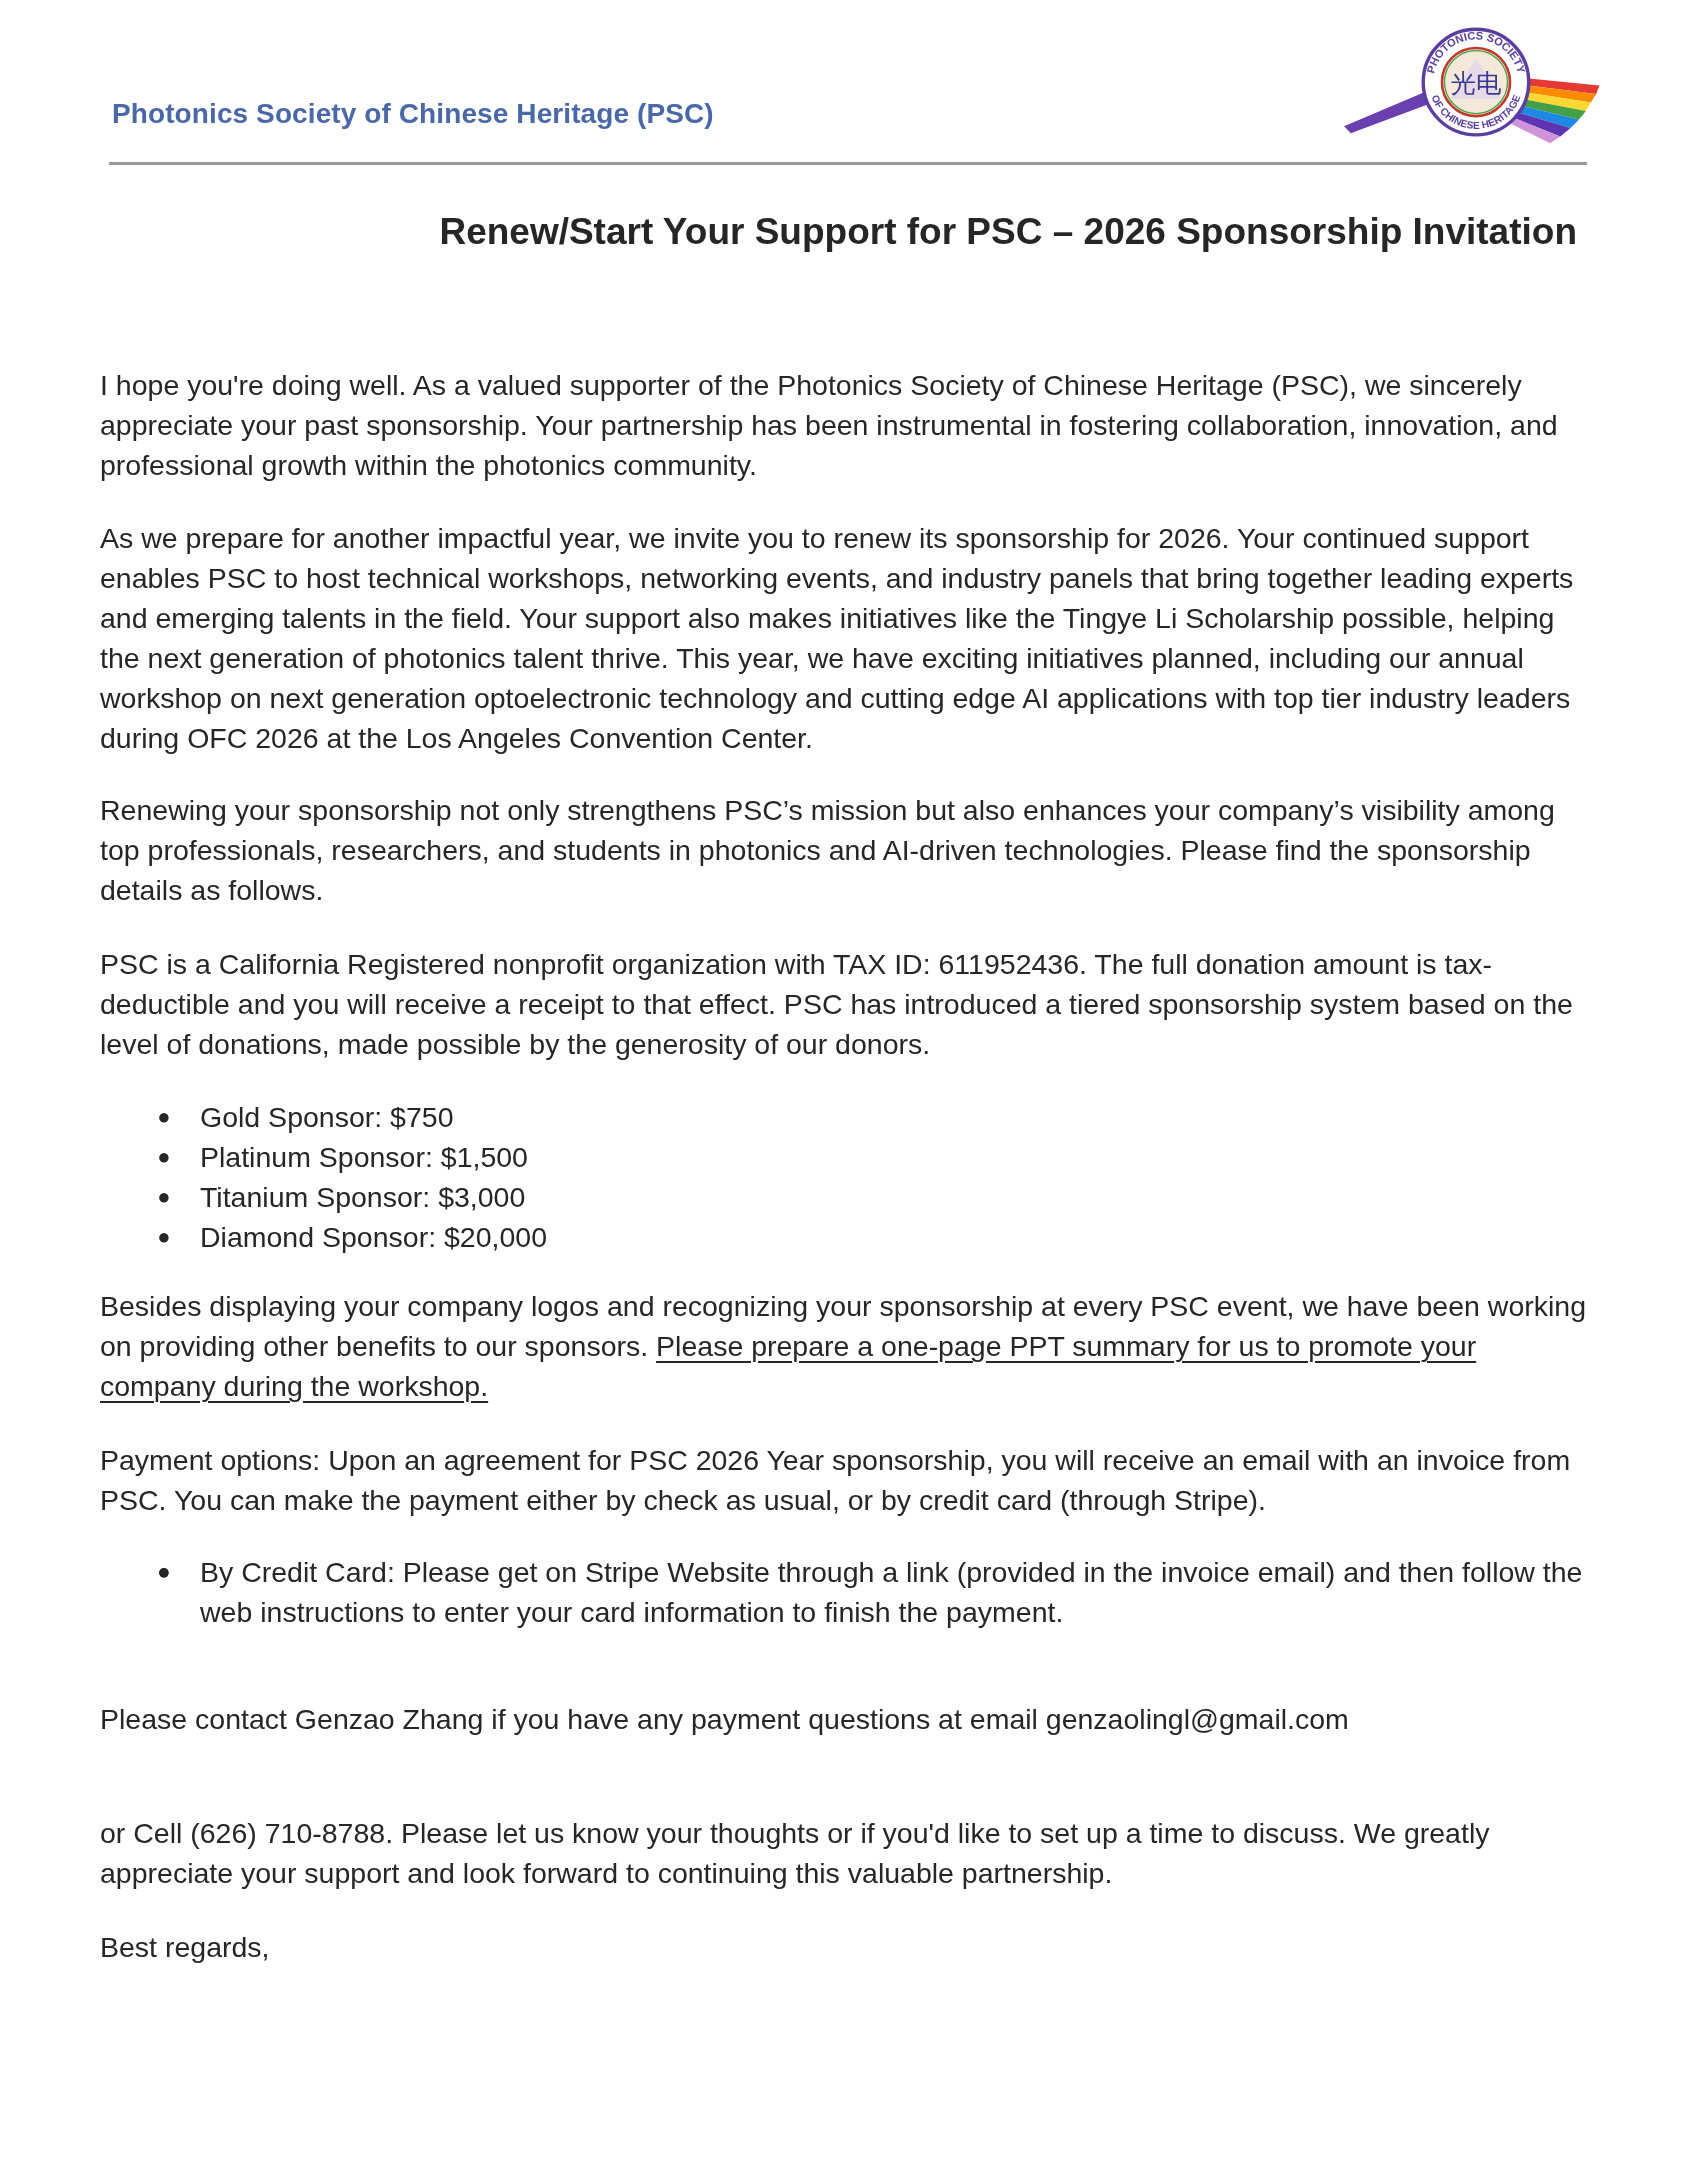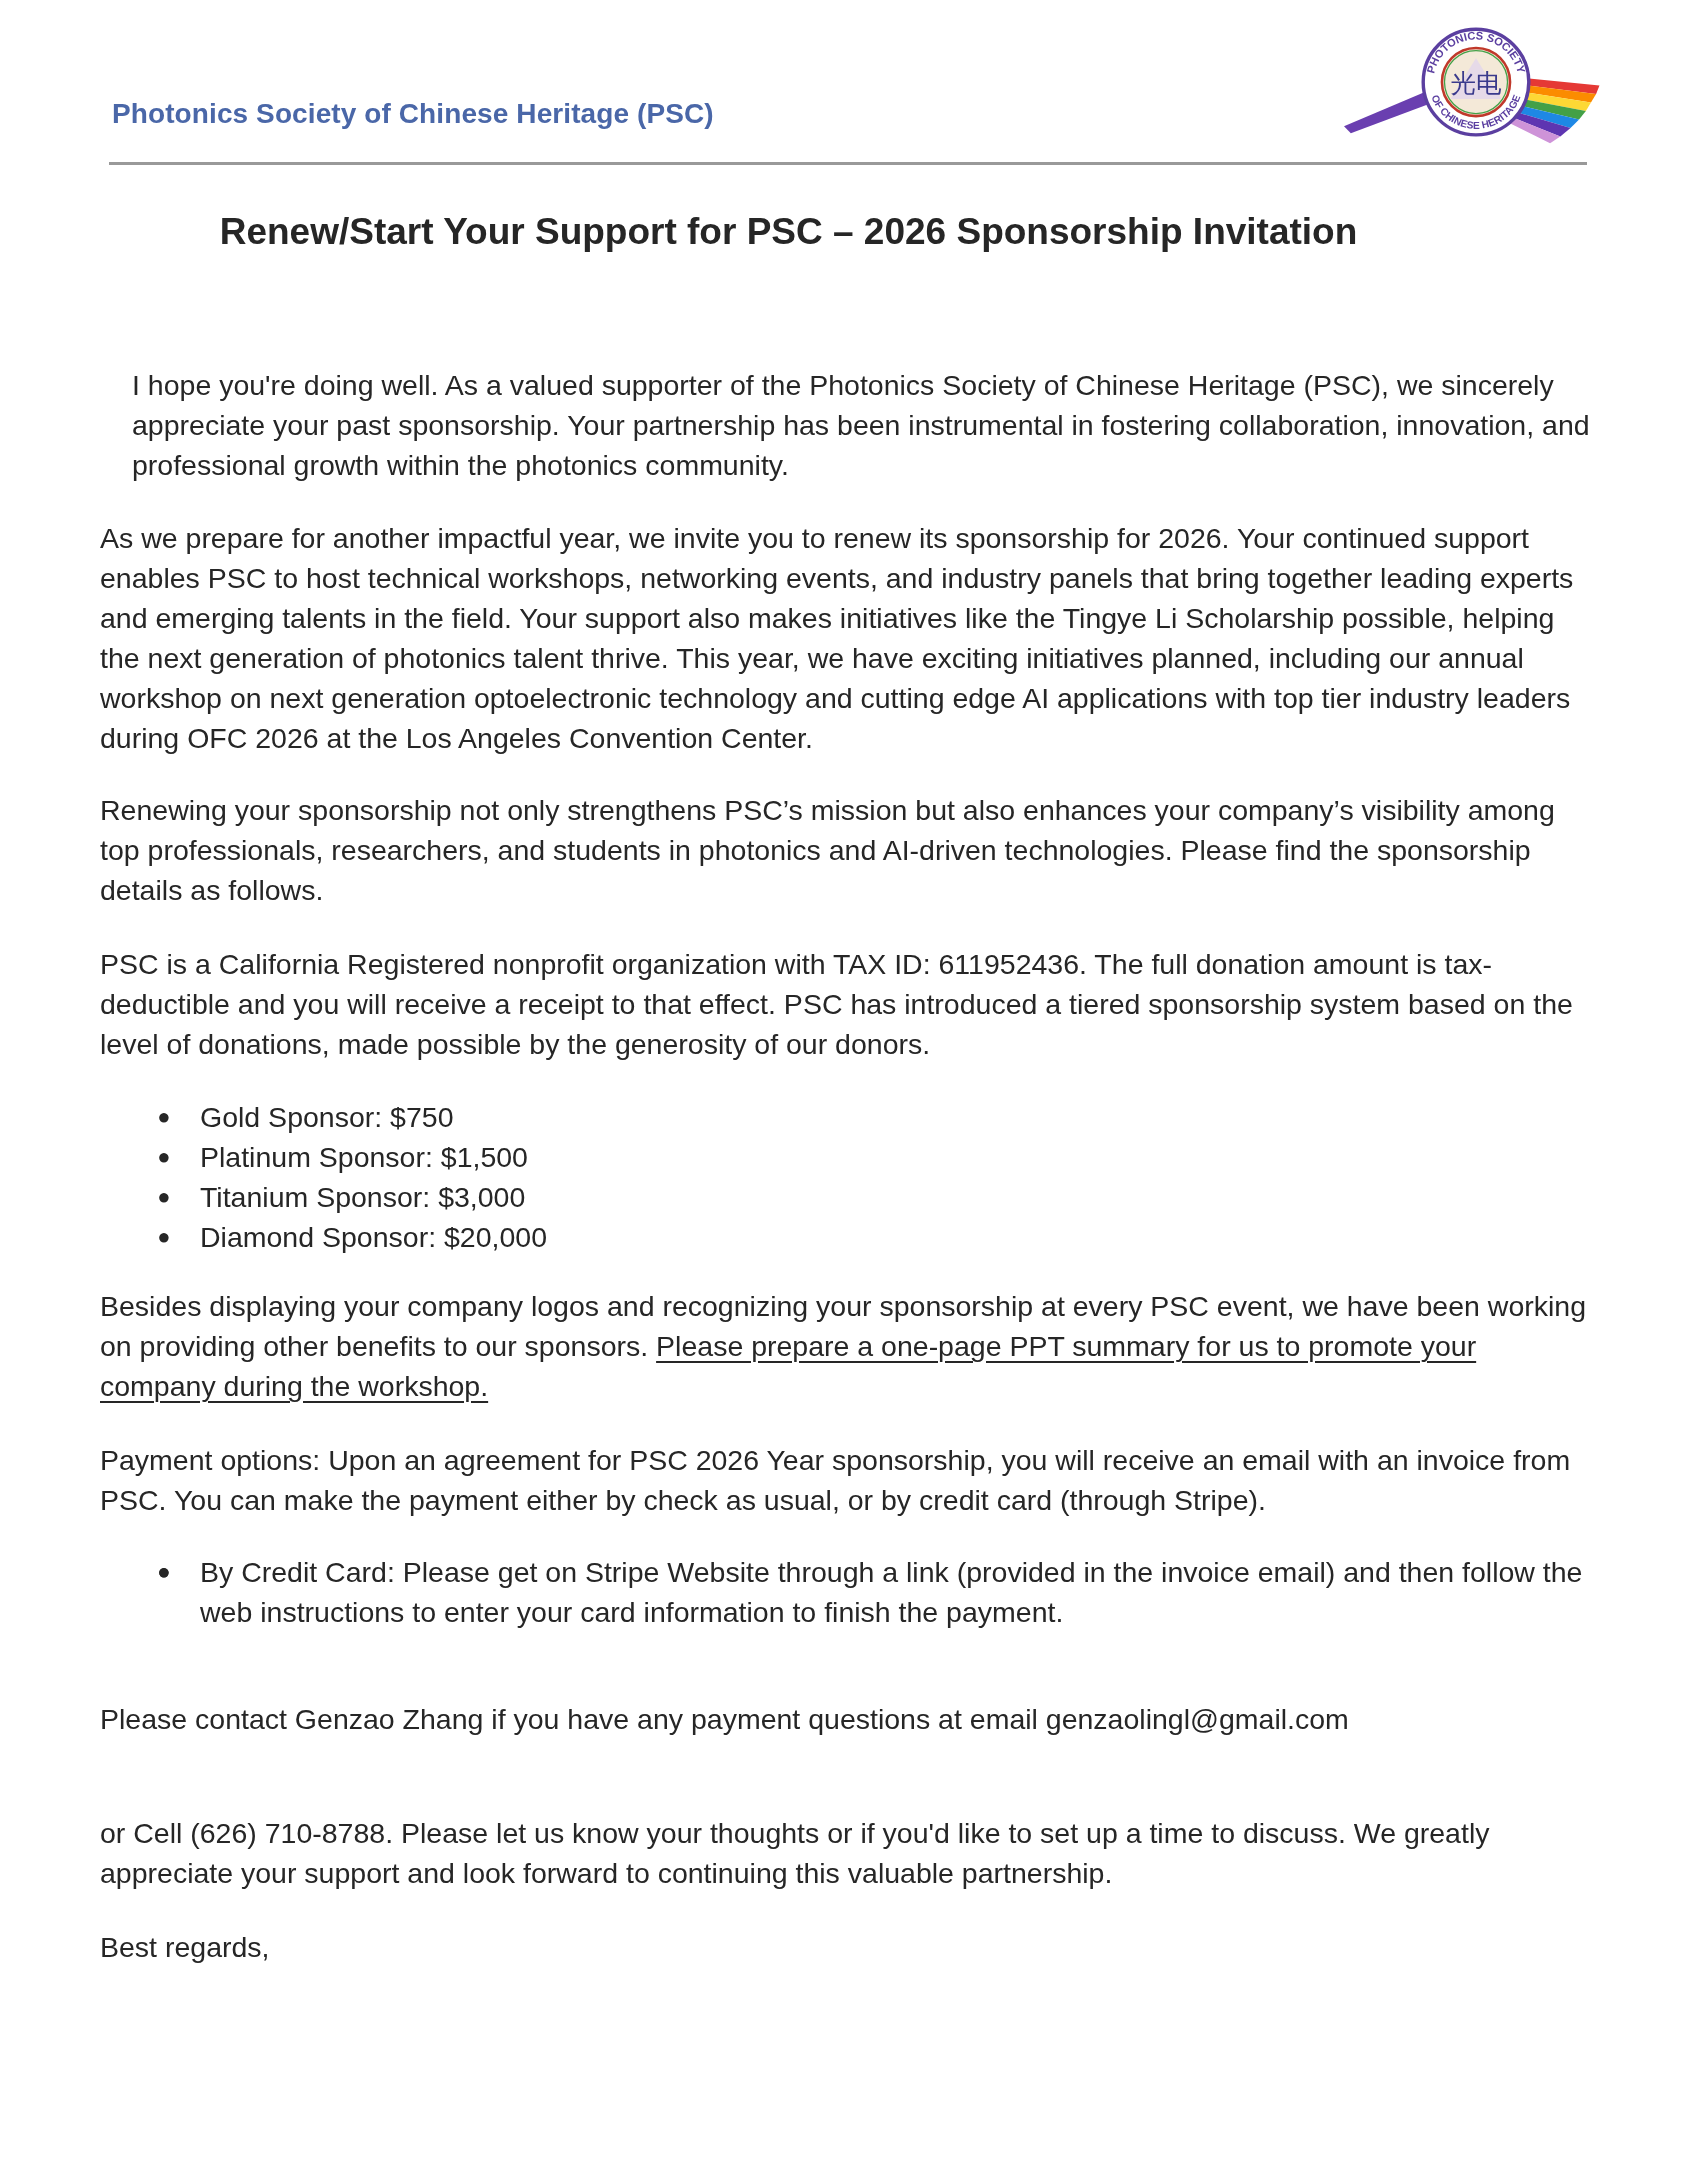--- a/index.html
+++ b/index.html
@@ -52,21 +52,21 @@
       left: 1244px;
       top: 24px;
       width: 264px;
       height: 128px;
     }
     .title {
       position: absolute;
       left: 0;
       top: 211px;
       width: 1577px;
-      text-align: center;
+      text-align: right;
       font-size: 37px;
       font-weight: bold;
       color: #262626;
       white-space: nowrap;
     }
     .body-text {
       position: absolute;
       left: 100px;
       width: 1491px;
       font-size: 28.5px;
@@ -143,21 +143,21 @@
       <text x="155" y="80" text-anchor="middle" font-family="DejaVu Sans, sans-serif" font-size="30" fill="#3a3a8c">光电</text>
     </svg>
   </div>
 
   <div class="title">Renew/Start Your Support for PSC – 2026 Sponsorship Invitation</div>
 
   <div class="body-text" style="top:290px;">
     <p></p>
   </div>
 
-  <div class="body-text" style="top:365px;margin-left:32px;">
+  <div class="body-text" style="top:365px;">
     <p>I hope you're doing well. As a valued supporter of the Photonics Society of Chinese Heritage (PSC), we sincerely appreciate your past sponsorship. Your partnership has been instrumental in fostering collaboration, innovation, and professional growth within the photonics community.</p>
   </div>
 
   <div class="body-text" style="top:518px;">
     <p>As we prepare for another impactful year, we invite you to renew its sponsorship for 2026. Your continued support enables PSC to host technical workshops, networking events, and industry panels that bring together leading experts and emerging talents in the field. Your support also makes initiatives like the Tingye Li Scholarship possible, helping the next generation of photonics talent thrive. This year, we have exciting initiatives planned, including our annual workshop on next generation optoelectronic technology and cutting edge AI applications with top tier industry leaders during OFC 2026 at the Los Angeles Convention Center.</p>
   </div>
 
   <div class="body-text" style="top:790px;">
     <p>Renewing your sponsorship not only strengthens PSC’s mission but also enhances your company’s visibility among top professionals, researchers, and students in photonics and AI-driven technologies. Please find the sponsorship details as follows.</p>
   </div>

